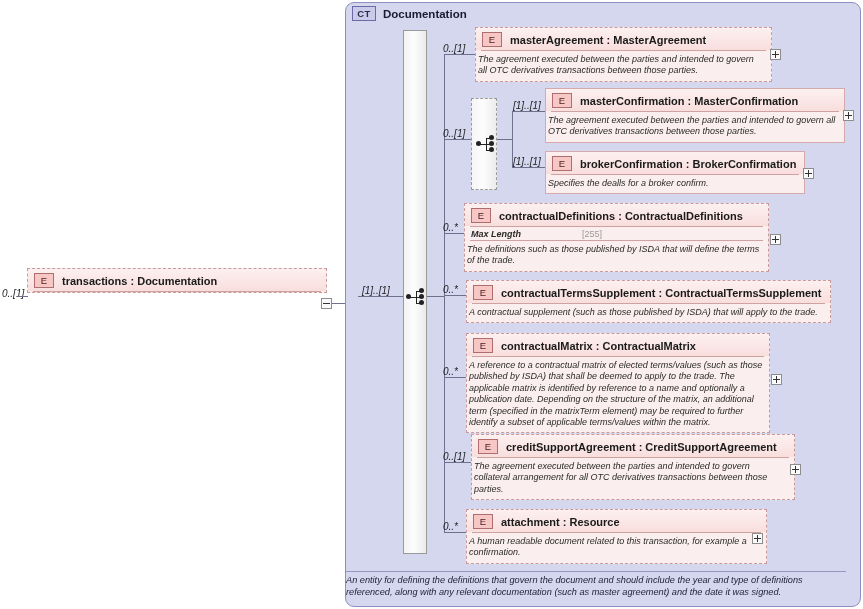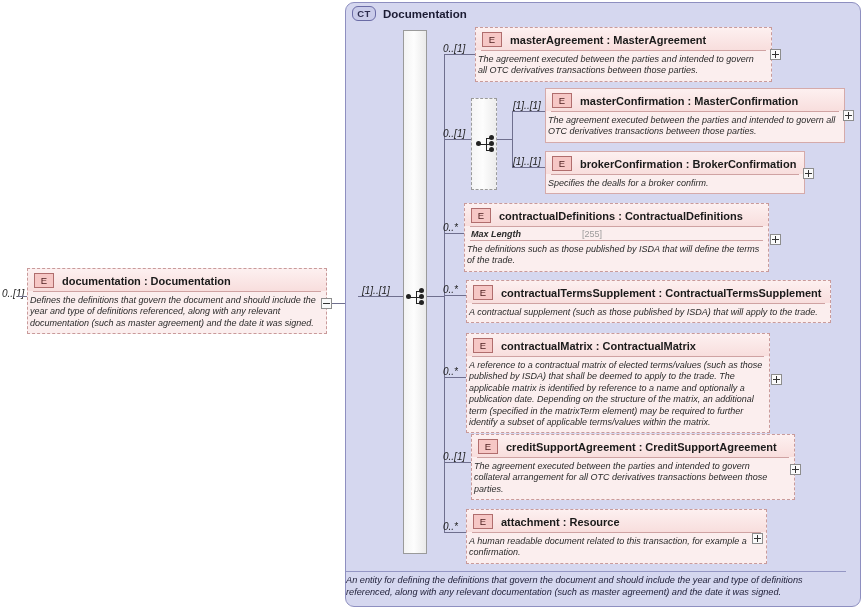--- a/index.html
+++ b/index.html
@@ -27,21 +27,21 @@
   }
   .ct-header {
     position: absolute;
     left: 352px; top: 6px;
     display: flex; align-items: center; gap: 7px;
   }
   .ct-badge {
     display: inline-flex; align-items: center; justify-content: center;
     width: 24px; height: 15px;
     border: 1px solid #6a6ba5;
-    border-radius: 6px;
+    border-radius: 0;
     background: #c9cbe9;
     font-size: 9.5px; font-weight: bold; color: #2b2b4d;
     letter-spacing: .3px;
   }
   .ct-title {
     font-size: 11.5px; font-weight: bold; color: #1b1b33;
   }
 
   
   .ct-footer {
@@ -158,24 +158,23 @@
 
 <div id="root">
 
   <div class="mult" style="left:2px; top:288px;">0..[1]</div>
 
   <div class="conn h" style="left:18px; top:296px; width:10px;"></div>
 
   <div class="ebox left-doc">
     <div class="ebox-head">
       <span class="e-badge">E</span>
-      <span class="e-title">documentation : Documentation</span>
-    </div>
-    <div class="ebox-rule"></div>
-    <div class="ebox-body">Defines the definitions that govern the document and should include the year and type of definitions referenced, along with any relevant documentation (such as master agreement) and the date it was signed.</div>
+      <span class="e-title">transactions : Documentation</span>
+    </div>
+    <div class="ebox-rule"></div>
   </div>
 
   <div class="expander" style="left:321px; top:298px;"></div>
 
   <div class="conn h" style="left:332px; top:303px; width:26px;"></div>
 
   <div class="ct-panel"></div>
 
   <div class="ct-header">
     <span class="ct-badge">CT</span>

